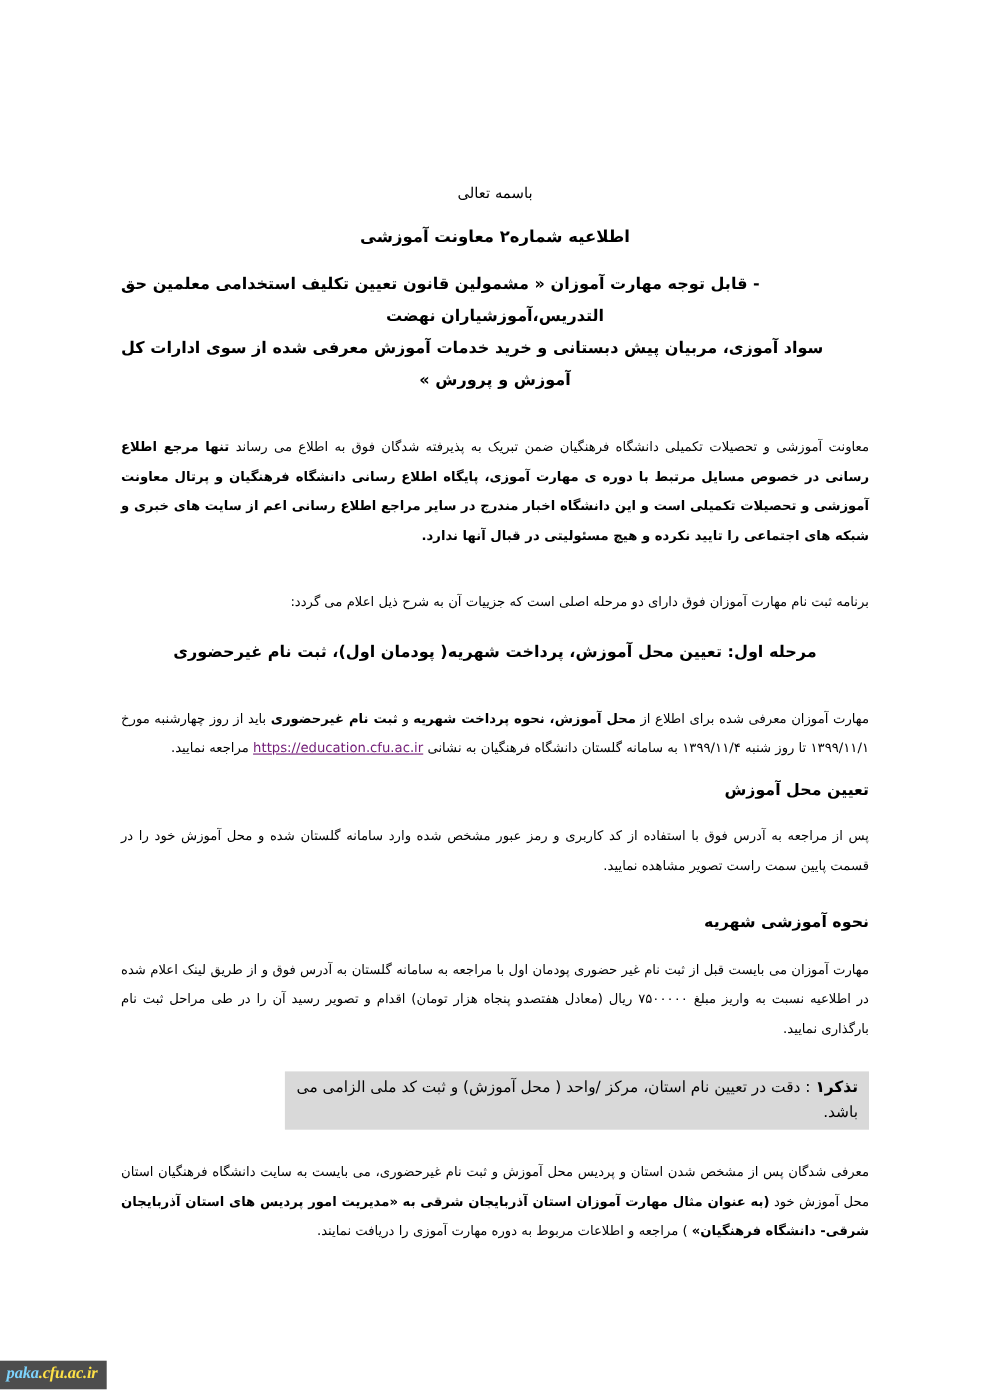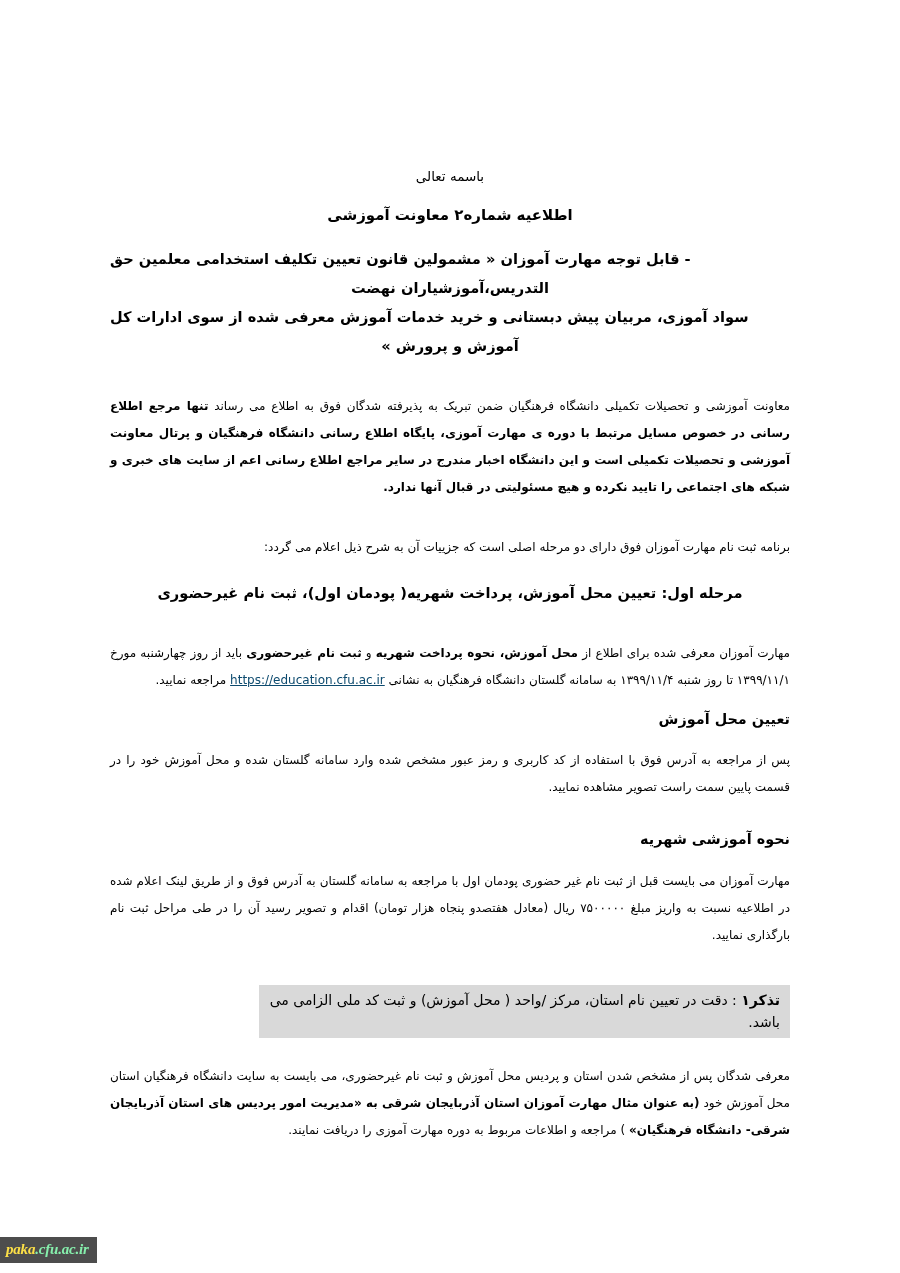--- a/index.html
+++ b/index.html
@@ -71,29 +71,29 @@
     text-align-last: right;
   }
   .stage-line {
     font-size: 14.6px;
     line-height: 29px;
     font-weight: bold;
     text-align: center;
     text-align-last: center;
   }
   .link {
-    color: #0c4a6e;
+    color: #701a75;
     direction: ltr;
     unicode-bidi: embed;
     display: inline-block;
   }
 
   
   .note-wrap {
-    margin-top: 36px;
+    margin-top: 25px;
     display: flex;
     justify-content: flex-start;
   }
   .note-box {
     background: #d9d9d9;
     padding: 4px 10px 5px 10px;
     font-size: 14px;
     line-height: 22px;
     text-align: right;
     width: 531px;
@@ -111,22 +111,22 @@
     font-family: "Liberation Serif", "DejaVu Serif", serif;
     font-style: italic;
     font-weight: bold;
     font-size: 15px;
     line-height: 21px;
     padding: 2px 8px 3px 6px;
     direction: ltr;
     white-space: nowrap;
     letter-spacing: -0.2px;
   }
-  .watermark .wm-main { color: #fde047; }
-  .watermark .wm-sub  { color: #86efac; }
+  .watermark .wm-main { color: #7dd3fc; }
+  .watermark .wm-sub  { color: #fde047; }
 </style>
 </head>
 <body>
 
 <div class="page">
 
   <div class="content">
 
     <p class="basmala">باسمه تعالی</p>
 

